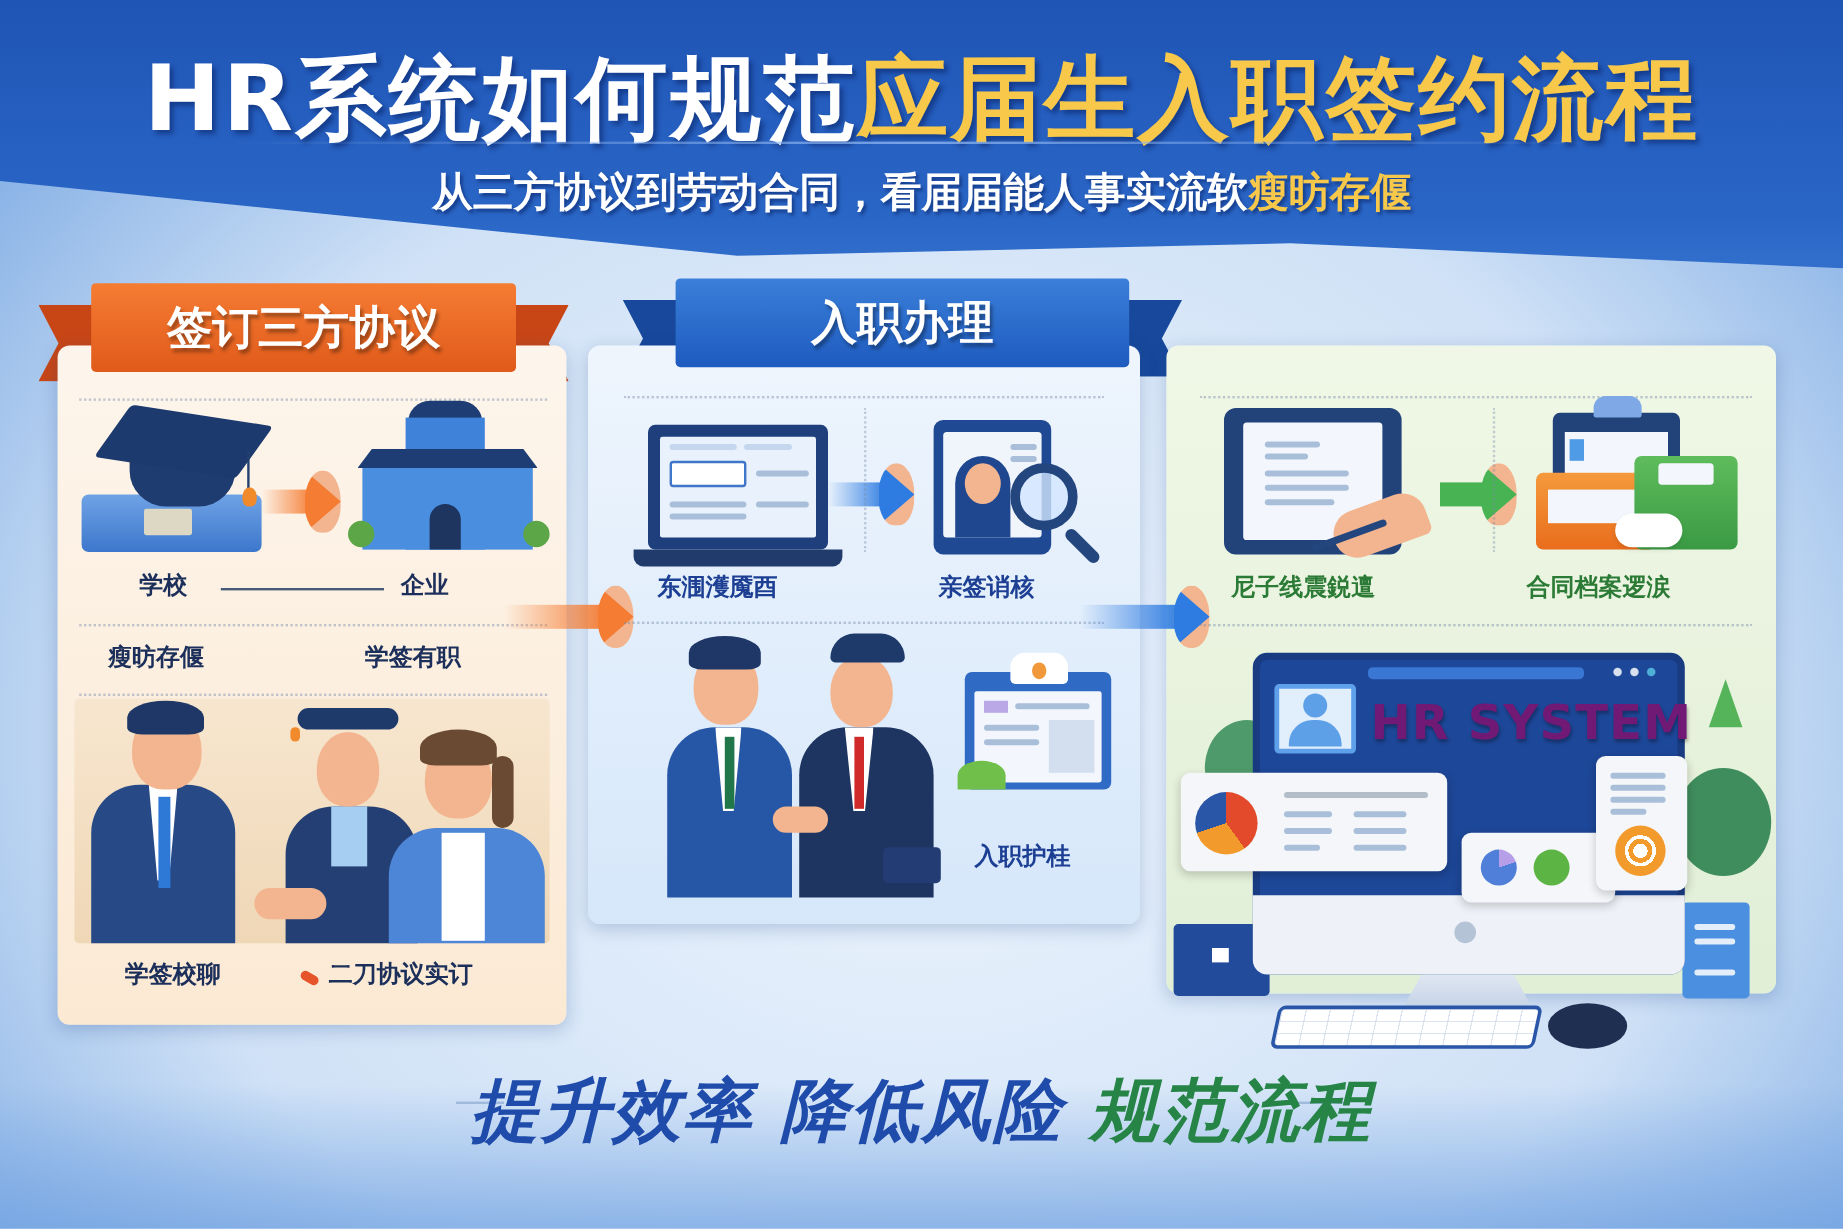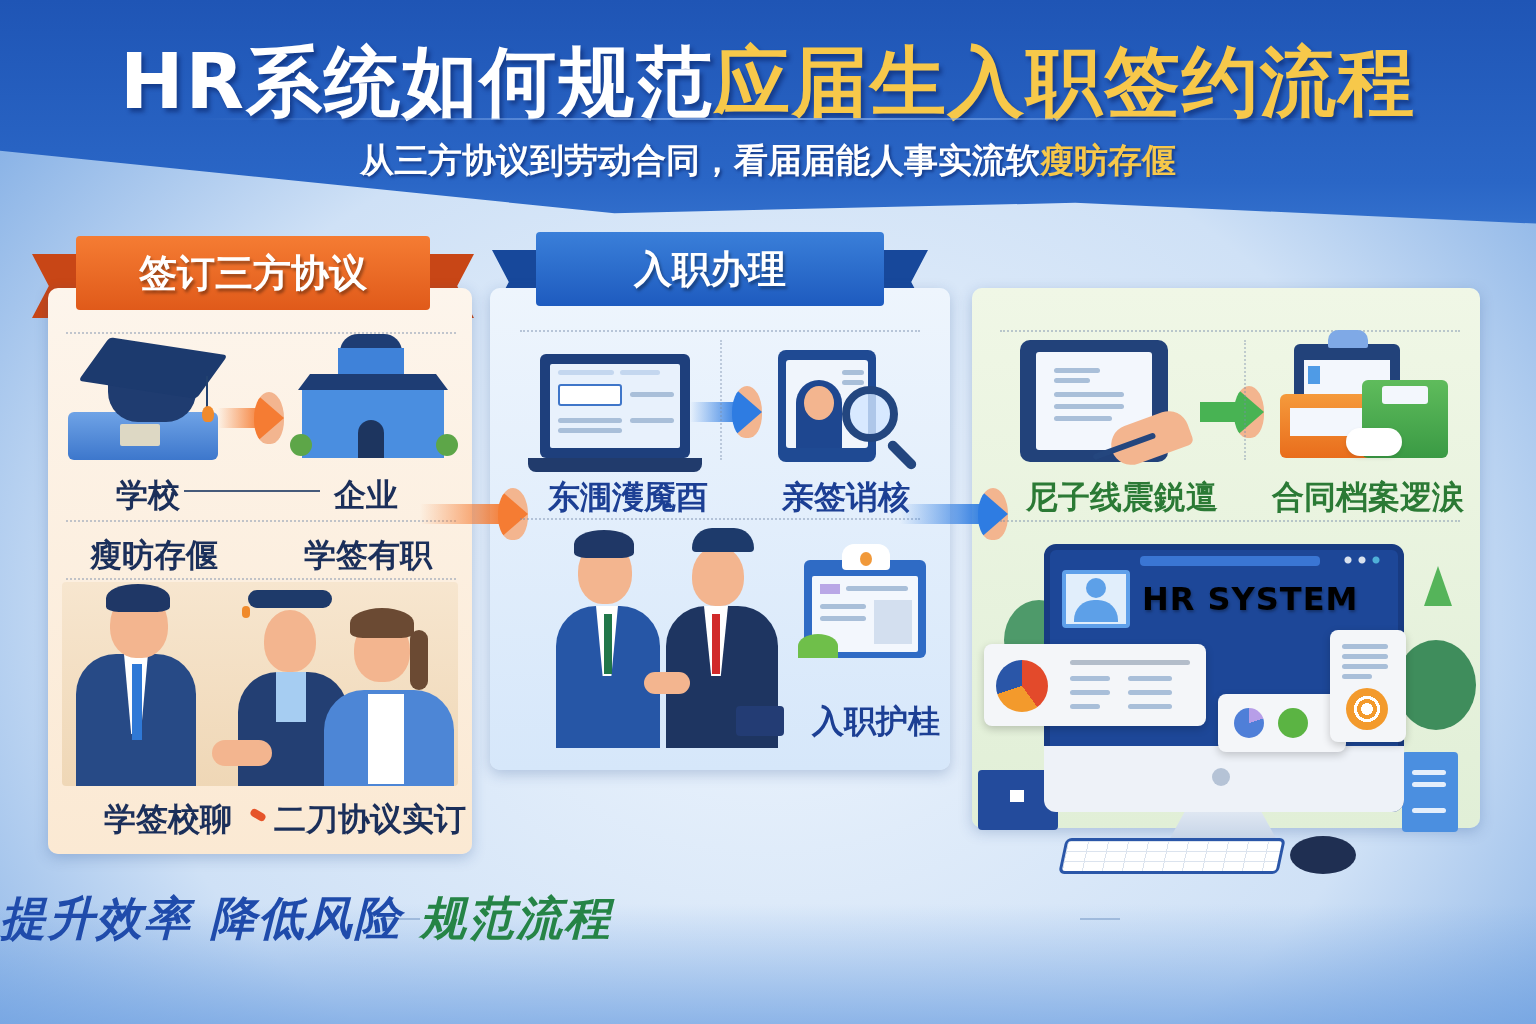--- a/index.html
+++ b/index.html
@@ -16,27 +16,27 @@
 .panel{position:absolute;top:288px;border-radius:10px;box-shadow:0 4px 14px rgba(30,70,140,.25)}
 .p1{left:48px;width:424px;height:566px;background:linear-gradient(180deg,#fdf5ec,#fbe9d3)}
 .p2{left:490px;width:460px;height:482px;background:linear-gradient(180deg,#eef5fd,#d6e7fa)}
 .p3{left:972px;width:508px;height:540px;background:linear-gradient(180deg,#f0f7e6,#e1efd7)}
 .ribbon{position:absolute;height:74px;display:flex;align-items:center;justify-content:center;font-size:38px;font-weight:900;color:#fff;text-shadow:2px 3px 3px rgba(0,0,0,.35);border-radius:4px}
 .ribbon::before,.ribbon::after{content:"";position:absolute;top:18px;width:60px;height:64px;z-index:-1}
 .ribbon::before{left:-44px;clip-path:polygon(0 0,100% 0,100% 100%,0 100%,28% 50%)}
 .ribbon::after{right:-44px;clip-path:polygon(0 0,100% 0,72% 50%,100% 100%,0 100%)}
 .r1{left:76px;top:236px;width:354px;background:linear-gradient(180deg,#f57c33,#e05a1a)}
 .r1::before,.r1::after{background:#c84616}
-.r2{left:536px;top:232px;width:348px;background:linear-gradient(180deg,#3a7fd9,#1e5bbf)}
+.r2{left:563px;top:232px;width:378px;background:linear-gradient(180deg,#3a7fd9,#1e5bbf)}
 .r2::before,.r2::after{background:#17489b}
 .r3{left:1018px;top:232px;width:412px;background:linear-gradient(180deg,#4db055,#2c8c3c)}
 .r3::before,.r3::after{background:#237232}
 .wrap{position:absolute;inset:0;z-index:1}
 .dots{position:absolute;height:0;border-top:2px dotted rgba(120,140,170,.45)}
-.label{position:absolute;font-size:32px;font-weight:800;white-space:nowrap}
+.label{position:absolute;font-size:20px;font-weight:800;white-space:nowrap}
 .navy{color:#1b2f5a}.blue{color:#1c3f94}.green{color:#2b7a35}
 .arrow{position:absolute;height:40px}
 .arrow .shaft{position:absolute;left:0;top:10px;height:20px;right:22px}
 .arrow .head{position:absolute;right:0;top:-6px;width:0;height:0;border-top:26px solid transparent;border-bottom:26px solid transparent}
 .a-orange .shaft{background:linear-gradient(90deg,rgba(245,124,51,0),#f57c33)}.a-orange .head{border-left:30px solid #f57c33}
 .a-blue .shaft{background:linear-gradient(90deg,rgba(46,124,226,0),#2e7ce2)}.a-blue .head{border-left:30px solid #2e7ce2}
 .a-green .shaft{background:#48b353}.a-green .head{border-left:30px solid #48b353}
 .cap{position:absolute}
 .cap .board{position:absolute;left:0;top:0;width:130px;height:44px;background:#1c3a6e;transform:skewX(-30deg) rotate(8deg);border-radius:4px}
 .cap .base{position:absolute;left:20px;top:28px;width:88px;height:48px;background:#1f3c70;border-radius:0 0 30px 30px}
@@ -60,26 +60,26 @@
 .scene{position:absolute;overflow:hidden;border-radius:4px}
 .suit{position:absolute;border-radius:40px 40px 6px 6px}
 .head{position:absolute;border-radius:50% 50% 45% 45%;background:#f3b58f}
 .hair{position:absolute;border-radius:50% 50% 20% 20%}
 .monitor{position:absolute;left:1044px;top:544px;width:360px;height:268px;background:#1d4798;border-radius:12px;border:6px solid #183b82}
 .monitor .chin{position:absolute;left:-6px;bottom:-6px;width:360px;height:66px;background:#eef2f8;border-radius:0 0 12px 12px}
 .monitor .chin::after{content:"";position:absolute;left:168px;top:22px;width:18px;height:18px;border-radius:50%;background:#b5c3d6}
 .neck{position:absolute;left:1168px;top:812px;width:110px;height:30px;background:linear-gradient(180deg,#dfe7f2,#c3d2e6);clip-path:polygon(15% 0,85% 0,100% 100%,0 100%)}
 .keyboard{position:absolute;left:1062px;top:838px;width:220px;height:36px;background:#fff;border:3px solid #2a56a8;border-radius:6px;transform:skewX(-12deg);background-image:repeating-linear-gradient(90deg,#dbe3ee 0 1px,transparent 1px 20px),repeating-linear-gradient(180deg,#dbe3ee 0 1px,transparent 1px 10px)}
 .mouse{position:absolute;left:1290px;top:836px;width:66px;height:38px;background:#1f2f52;border-radius:50%}
-.hr-title{position:absolute;left:1142px;top:580px;font-size:32px;font-weight:900;color:#000000;letter-spacing:1px;text-shadow:1px 2px 3px rgba(0,0,0,.3)}
+.hr-title{position:absolute;left:1142px;top:580px;font-size:40px;font-weight:900;color:#701a75;letter-spacing:1px;text-shadow:1px 2px 3px rgba(0,0,0,.3)}
 .avatar-box{position:absolute;left:1062px;top:570px;width:68px;height:58px;background:#e1eefb;border:4px solid #5fa0ea;border-radius:4px}
 .card{position:absolute;background:#f4f6f9;border-radius:8px;box-shadow:0 3px 8px rgba(0,0,0,.2)}
 .tree{position:absolute;width:0;height:0;border-left:14px solid transparent;border-right:14px solid transparent;border-bottom:40px solid #55b45a}
 .bush{position:absolute;border-radius:50%;background:#3f9a58}
-.bottom-slogan{position:absolute;left:0;top:888px;width:1536px;text-align:left;font-size:46px;font-weight:900;font-style:italic;letter-spacing:2px}
+.bottom-slogan{position:absolute;left:0;top:888px;width:1536px;text-align:center;font-size:57px;font-weight:900;font-style:italic;letter-spacing:2px}
 .bottom-slogan .b{color:#1f4bab}.bottom-slogan .g{color:#258446}
 .slogan-rule{position:absolute;top:918px;height:2px;background:rgba(140,170,210,.7)}
 .dash{position:absolute;left:184px;top:490px;width:136px;height:2px;background:#465a7a}
 .reddot{position:absolute;left:250px;top:811px;width:16px;height:8px;background:#e6542a;border-radius:4px;transform:rotate(30deg)}
 </style>
 </head>
 <body>
 
 <div class="bg-main"></div>
 <div class="bg-top"></div>

